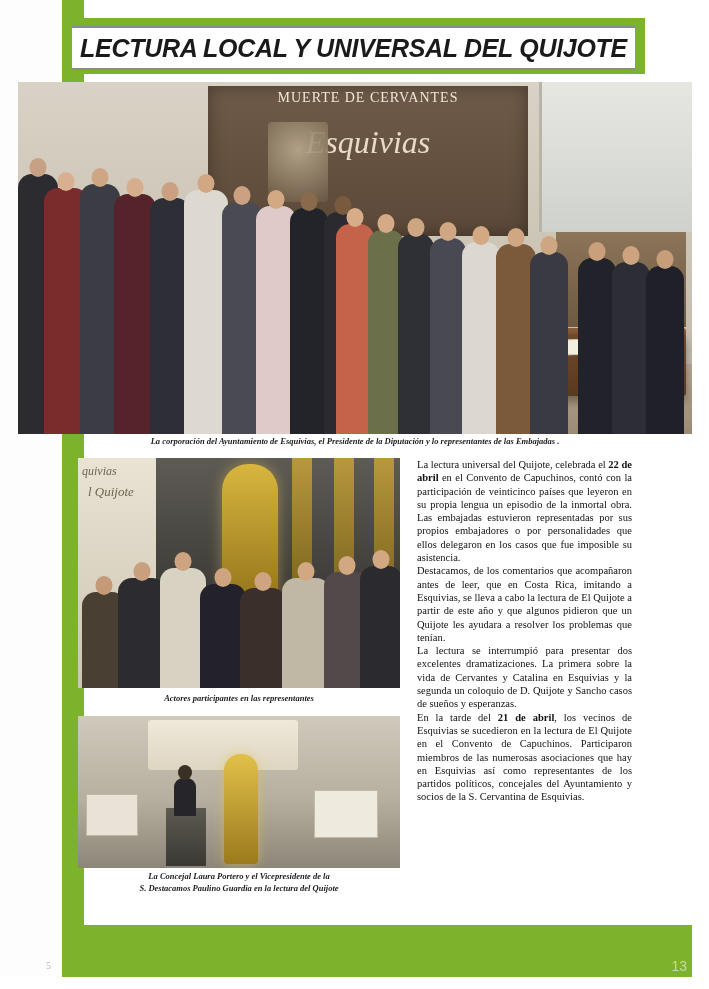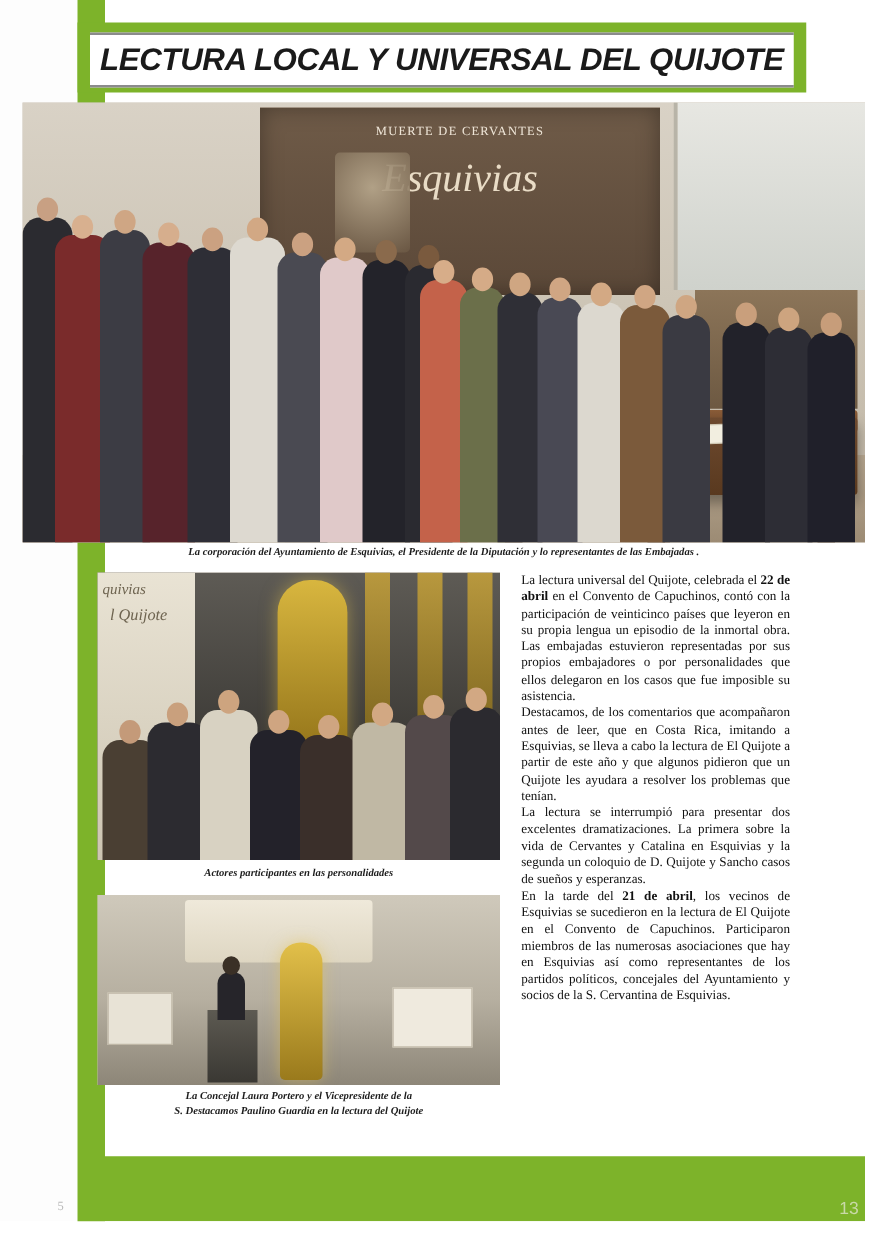--- a/index.html
+++ b/index.html
@@ -80,22 +80,22 @@
   .tp-wall {
     position: absolute; left:0; top:0; width:100%; height:100%;
     background: linear-gradient(180deg,#d9d2c6 0%, #cdc5b6 45%, #bdb3a2 100%);
   }
   .tp-banner {
     position: absolute; left: 190px; top: 4px; width: 320px; height: 150px;
     background: linear-gradient(180deg,#6f5b48 0%,#5b4838 100%);
     box-shadow: inset 0 0 18px rgba(0,0,0,.35);
   }
   .tp-banner-line1 {
-    position:absolute; top:14px; left:0; width:100%; text-align:center;
-    font-family:"Liberation Serif", serif; font-size:10px; color:#efe6d8; letter-spacing:1px;
+    position:absolute; top:4px; left:0; width:100%; text-align:center;
+    font-family:"Liberation Serif", serif; font-size:14px; color:#efe6d8; letter-spacing:1px;
   }
   .tp-banner-line2 {
     position:absolute; top:20px; left:0; width:100%; text-align:center;
     font-family:"Liberation Serif", serif; font-size:11px; color:#f3ead9; letter-spacing:2px;
   }
   .tp-banner-script {
     position:absolute; top:38px; left:0; width:100%; text-align:center;
     font-family:"Liberation Serif", serif; font-style:italic; font-size:32px; color:#e9dcc6;
   }
   .tp-portrait {
@@ -439,21 +439,21 @@
   <div class="person" style="left:204px;width:48px; height:110px; background:#c0b8a4;">
       <div class="head" style="background:#d2a883;"></div>
     </div>
   <div class="person" style="left:246px;width:46px; height:116px; background:#53494a;">
       <div class="head" style="background:#d2a883;"></div>
     </div>
   <div class="person" style="left:282px;width:42px; height:122px; background:#2b2a2f;">
       <div class="head" style="background:#d2a883;"></div>
     </div>
 </div>
-<div class="cap-mid">Actores participantes en las personalidades</div>
+<div class="cap-mid">Actores participantes en las representantes</div>
 
 <div class="photo bot-photo">
   <div class="bp-bg"></div>
   <div class="bp-mural"></div>
   <div class="bp-panel-l"></div>
   <div class="bp-panel-r"></div>
   <div class="bp-fig"></div>
   <div class="bp-podium"></div>
   <div class="bp-speaker">
       <div class="head"></div>

